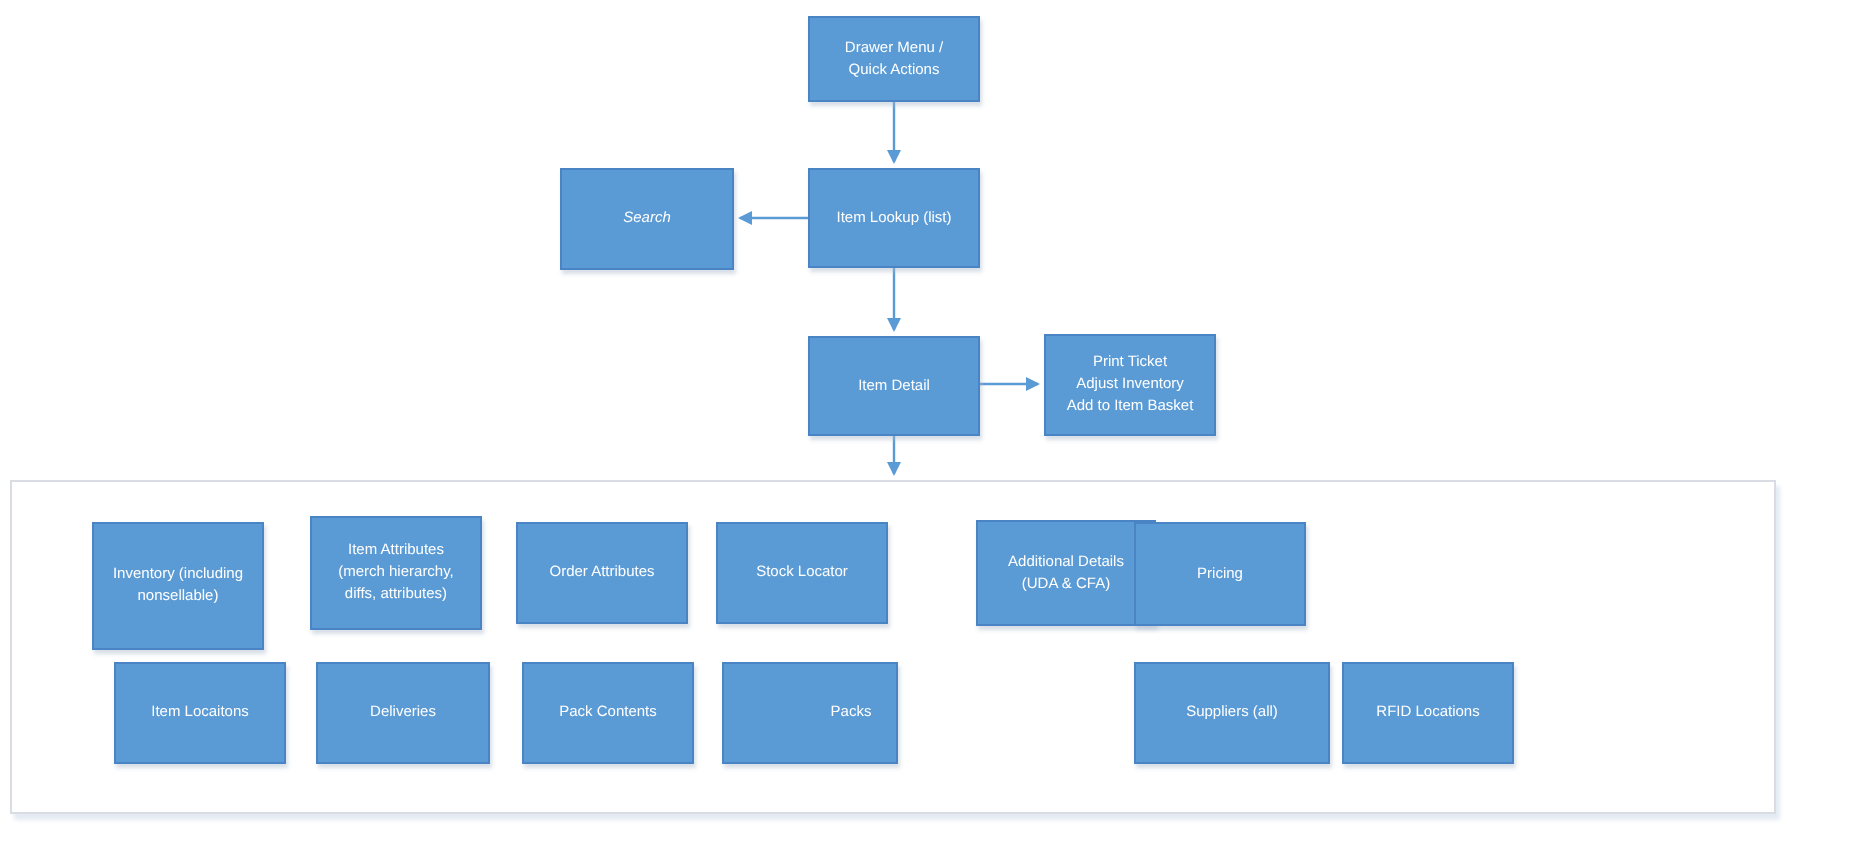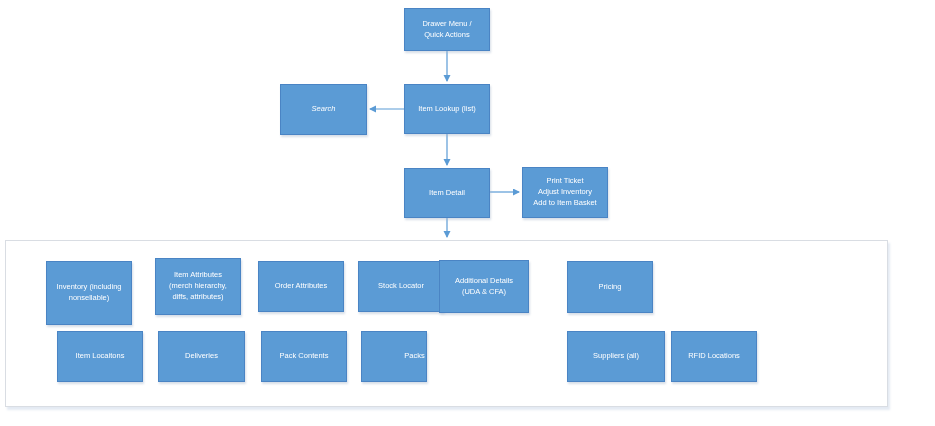--- a/index.html
+++ b/index.html
@@ -48,27 +48,27 @@
   #node-drawer-menu          { left: 404px; top: 8px;   width: 86px; height: 43px; }
   #node-search               { left: 280px; top: 84px;  width: 87px; height: 51px; font-style: italic; }
   #node-item-lookup          { left: 404px; top: 84px;  width: 86px; height: 50px; }
   #node-item-detail          { left: 404px; top: 168px; width: 86px; height: 50px; text-align: right; }
   #node-item-detail-actions  { left: 522px; top: 167px; width: 86px; height: 51px; }
   
   #node-inventory            { left: 46px;  top: 261px; width: 86px; height: 64px; }
   #node-item-attributes      { left: 155px; top: 258px; width: 86px; height: 57px; }
   #node-order-attributes     { left: 258px; top: 261px; width: 86px; height: 51px; }
   #node-stock-locator        { left: 358px; top: 261px; width: 86px; height: 51px; }
-  #node-additional-details   { left: 439px; top: 260px; width: 90px; height: 53px; }
+  #node-additional-details   { left: 488px; top: 260px; width: 90px; height: 53px; }
   #node-pricing              { left: 567px; top: 261px; width: 86px; height: 52px; }
   
   #node-item-locations       { left: 57px;  top: 331px; width: 86px; height: 51px; }
   #node-deliveries           { left: 158px; top: 331px; width: 87px; height: 51px; }
   #node-pack-contents        { left: 261px; top: 331px; width: 86px; height: 51px; }
-  #node-packs                { left: 361px; top: 331px; width: 66px; height: 51px; padding-left: 41px; }
+  #node-packs                { left: 361px; top: 331px; width: 88px; height: 51px; padding-left: 41px; }
   #node-related-items        { left: 466px; top: 331px; width: 86px; height: 51px; }
   #node-suppliers            { left: 567px; top: 331px; width: 98px; height: 51px; }
   #node-rfid-locations       { left: 671px; top: 331px; width: 86px; height: 51px; }
 </style>
 </head>
 <body>
 
 <div id="canvas">
 
   <svg id="connector-layer" width="935" height="426" viewBox="0 0 935 426" xmlns="http://www.w3.org/2000/svg">

